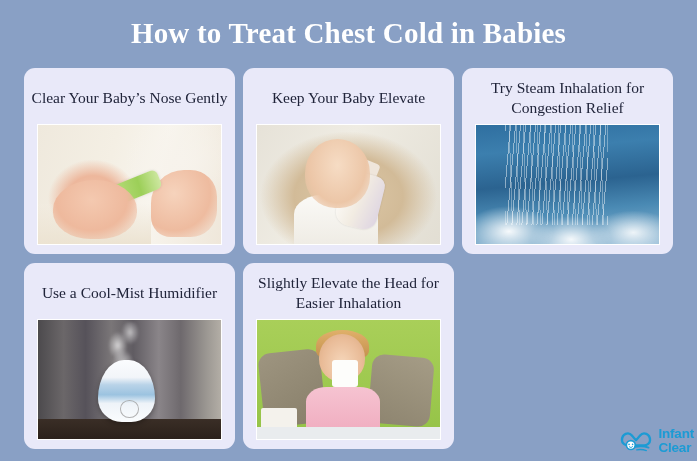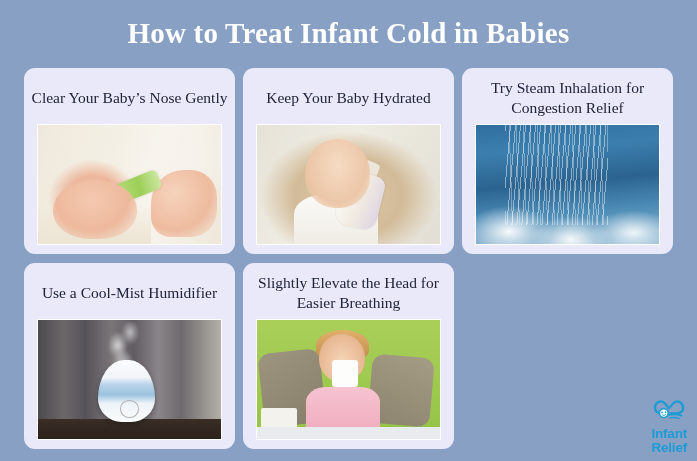--- a/index.html
+++ b/index.html
@@ -327,26 +327,25 @@
     position: absolute;
     right: 0; bottom: 0;
     width: 26%; height: 26%;
     background: #fbfbf9;
     border-radius: 18% 0 0 0;
   }
 
   
   .logo {
     position: absolute;
-    right: 10px;
+    right: 3px;
     bottom: 7px;
     display: flex;
     align-items: center;
     gap: 5px;
-    flex-direction: column;
   }
   .logo-mark {
     width: 34px;
     height: 26px;
     flex: none;
   }
   .logo-text {
     display: flex;
     flex-direction: column;
     line-height: 1.0;
@@ -356,38 +355,38 @@
     font-size: 13.5px;
     font-weight: bold;
     font-family: "Liberation Sans", "DejaVu Sans", sans-serif;
     letter-spacing: -0.2px;
   }
 </style>
 </head>
 <body>
 
 <div class="title-bar">
-  <div class="title">How to Treat Infant Cold in Babies</div>
+  <div class="title">How to Treat Chest Cold in Babies</div>
 </div>
 
 <div class="grid">
 
   <div class="card">
     <div class="card-title">Clear Your Baby’s Nose Gently</div>
     <div class="photo-wrap">
       <div class="photo p1">
         <div class="p1-b"></div>
         <div class="p1-a"></div>
         <div class="p1-c"></div>
       </div>
     </div>
   </div>
 
   <div class="card">
-    <div class="card-title">Keep Your Baby Hydrated</div>
+    <div class="card-title">Keep Your Baby Elevate</div>
     <div class="photo-wrap">
       <div class="photo p2">
         <div class="p2-a"></div>
         <div class="p2-c"></div>
         <div class="p2-b"></div>
       </div>
     </div>
   </div>
 
   <div class="card">
@@ -406,21 +405,21 @@
       <div class="photo p3">
         <div class="p3-floor"></div>
         <div class="p3-mist"></div>
         <div class="p3-body"></div>
         <div class="p3-btn"></div>
       </div>
     </div>
   </div>
 
   <div class="card">
-    <div class="card-title">Slightly Elevate the Head for Easier Breathing</div>
+    <div class="card-title">Slightly Elevate the Head for Easier Inhalation</div>
     <div class="photo-wrap">
       <div class="photo p5">
         <div class="p5-pillow-l"></div>
         <div class="p5-pillow-r"></div>
         <div class="p5-body"></div>
         <div class="p5-hair"></div>
         <div class="p5-head"></div>
         <div class="p5-tissue"></div>
         <div class="p5-box"></div>
         <div class="p5-sheet"></div>
@@ -436,15 +435,15 @@
     <path d="M4 16 C4 7, 13 4, 17.5 9.5 C19.5 12, 21 14, 23 16 C25 14, 26.5 12, 28.5 9.5 C33 4, 42 7, 42 16 C42 20, 38 23, 34 23 L12 23 C8 23, 4 20, 4 16 Z" fill="none" stroke="#1c9bd4" stroke-width="3.2" stroke-linejoin="round"></path>
     <circle cx="16" cy="22.5" r="6" fill="#ffffff" stroke="#1c9bd4" stroke-width="2.2"></circle>
     <circle cx="13.6" cy="21.6" r="1.1" fill="#1c9bd4"></circle>
     <circle cx="18.4" cy="21.6" r="1.1" fill="#1c9bd4"></circle>
     <path d="M13.8 24.6 C15.3 26.2, 16.9 26.2, 18.3 24.6" fill="none" stroke="#1c9bd4" stroke-width="1.3" stroke-linecap="round"></path>
     <path d="M22 25 C28 23.6, 34 23.8, 40 26" fill="none" stroke="#1c9bd4" stroke-width="2.4" stroke-linecap="round"></path>
     <path d="M24 29 C29 28, 33 28.4, 37 30" fill="none" stroke="#1c9bd4" stroke-width="1.8" stroke-linecap="round"></path>
   </svg>
   <div class="logo-text">
     <span class="logo-line">Infant</span>
-    <span class="logo-line">Relief</span>
+    <span class="logo-line">Clear</span>
   </div>
 </div>
 
 </body></html>

